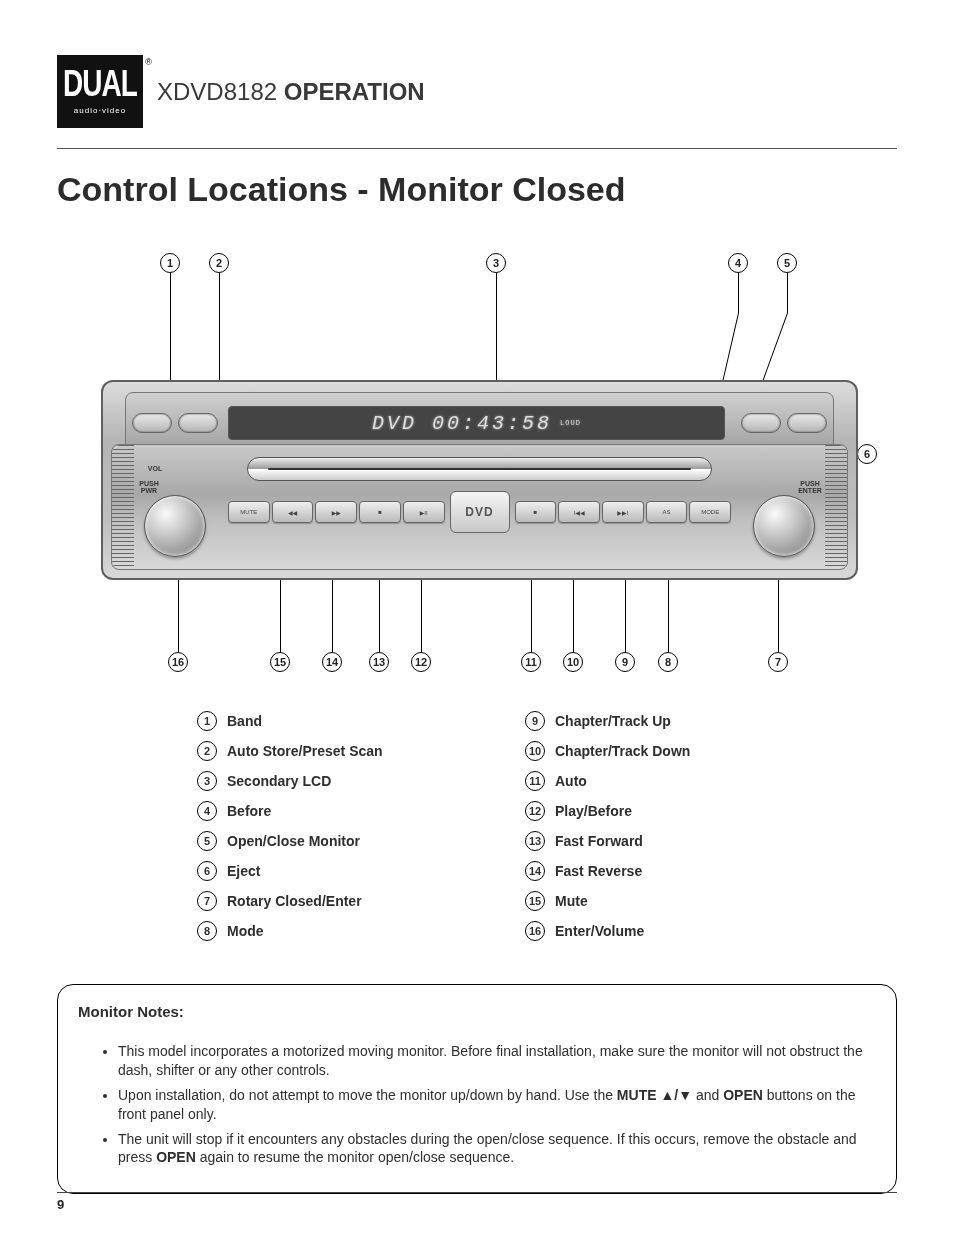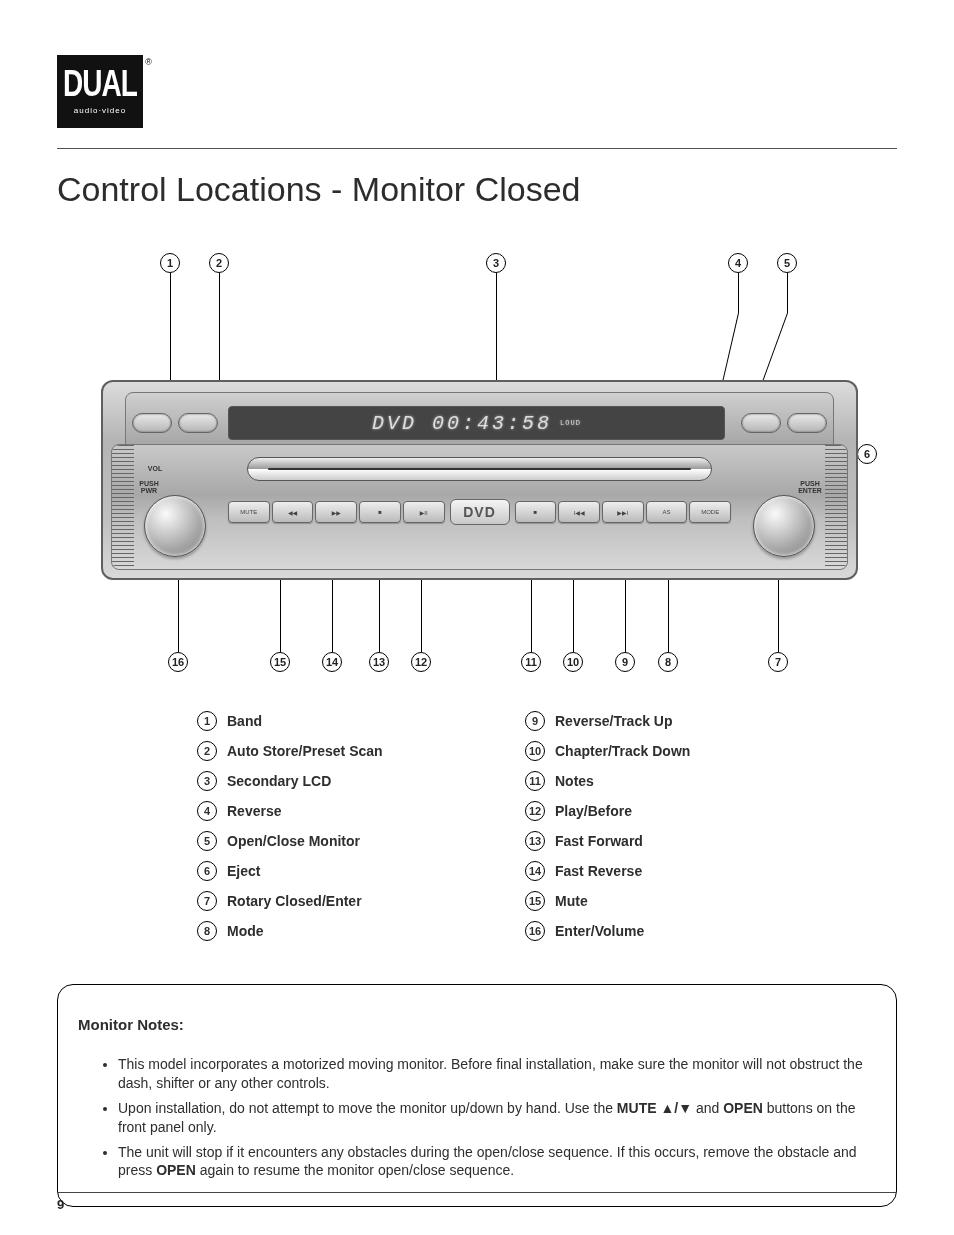--- a/index.html
+++ b/index.html
@@ -63,21 +63,21 @@
     border: none;
     border-top: 1px solid #555;
   }
 
   
   .main-title {
     position: absolute;
     left: 57px;
     top: 170px;
     font-size: 34px;
-    font-weight: 400;
+    font-weight: 700;
     color:#2c2c2c;
   }
 
   
   .callout {
     position: absolute;
     width: 20px; height: 20px;
     border: 1.3px solid #000;
     border-radius: 50%;
     font-size: 11px;
@@ -260,25 +260,25 @@
     border:1px solid #666;
     border-radius:4px;
     background: linear-gradient(#eee,#bbb);
     font-size:6px;
     color:#444;
     display:flex; align-items:center; justify-content:center;
     box-shadow: 0 1px 1px rgba(0,0,0,.25);
     white-space:nowrap;
   }
   .dvd-lbl {
-    width:60px; height:26px;
+    width:60px; height:42px;
     border:1px solid #666;
     border-radius:6px;
     background: linear-gradient(#f5f5f5,#c8c8c8);
-    font-size:14px; font-weight:700; color:#555;
+    font-size:12px; font-weight:700; color:#555;
     display:flex; align-items:center; justify-content:center;
     letter-spacing:1px;
     margin:0 4px;
   }
 
   
   .legend {
     position:absolute;
     left:197px;
     top:711px;
@@ -302,21 +302,21 @@
     display:flex; align-items:center; justify-content:center;
   }
 
   
   .notes {
     position:absolute;
     left:57px; right:57px;
     top:984px;
     border:1.5px solid #000;
     border-radius:16px;
-    padding:31px 20px 20px 20px;
+    padding:18px 20px 20px 20px;
     font-size:14px;
     font-weight:500;
     color:#2e2e2e;
   }
   .notes-title { font-weight:700; font-size:15px; margin-bottom:12px; }
   .notes ul { list-style: disc; padding-left: 40px; margin-top: 22px; }
   .notes li { margin-bottom:6px; line-height:1.35; }
   .notes b { font-weight:800; }
 
   .page-num {
@@ -331,20 +331,24 @@
   }
 </style>
 </head>
 <body>
 
 <div class="hdr">
   <div class="logo">
     <span class="logo-reg">®</span>
     <div class="logo-text">DUAL</div>
     <div class="logo-sub">audio·video</div>
+  </div>
+  <div class="hdr-title">
+    <span>XDVD8182</span>
+    <span class="bold">OPERATION</span>
   </div>
 </div>
 <hr class="hdr-rule">
 
 <div class="main-title">Control Locations - Monitor Closed</div>
 
 <div class="callout c1">1</div>
 <div class="callout c2">2</div>
 <div class="callout c3">3</div>
 <div class="callout c4">4</div>
@@ -432,49 +436,49 @@
     <div class="lgd-item">
       <div class="lgd-num">2</div>
       <div>Auto Store/Preset Scan</div>
     </div>
     <div class="lgd-item">
       <div class="lgd-num">3</div>
       <div>Secondary LCD</div>
     </div>
     <div class="lgd-item">
       <div class="lgd-num">4</div>
-      <div>Reverse</div>
+      <div>Before</div>
     </div>
     <div class="lgd-item">
       <div class="lgd-num">5</div>
       <div>Open/Close Monitor</div>
     </div>
     <div class="lgd-item">
       <div class="lgd-num">6</div>
       <div>Eject</div>
     </div>
     <div class="lgd-item">
       <div class="lgd-num">7</div>
       <div>Rotary Closed/Enter</div>
     </div>
     <div class="lgd-item">
       <div class="lgd-num">8</div>
       <div>Mode</div>
     </div>
     <div class="lgd-item">
       <div class="lgd-num">9</div>
-      <div>Reverse/Track Up</div>
+      <div>Chapter/Track Up</div>
     </div>
     <div class="lgd-item">
       <div class="lgd-num">10</div>
       <div>Chapter/Track Down</div>
     </div>
     <div class="lgd-item">
       <div class="lgd-num">11</div>
-      <div>Notes</div>
+      <div>Auto</div>
     </div>
     <div class="lgd-item">
       <div class="lgd-num">12</div>
       <div>Play/Before</div>
     </div>
     <div class="lgd-item">
       <div class="lgd-num">13</div>
       <div>Fast Forward</div>
     </div>
     <div class="lgd-item">

